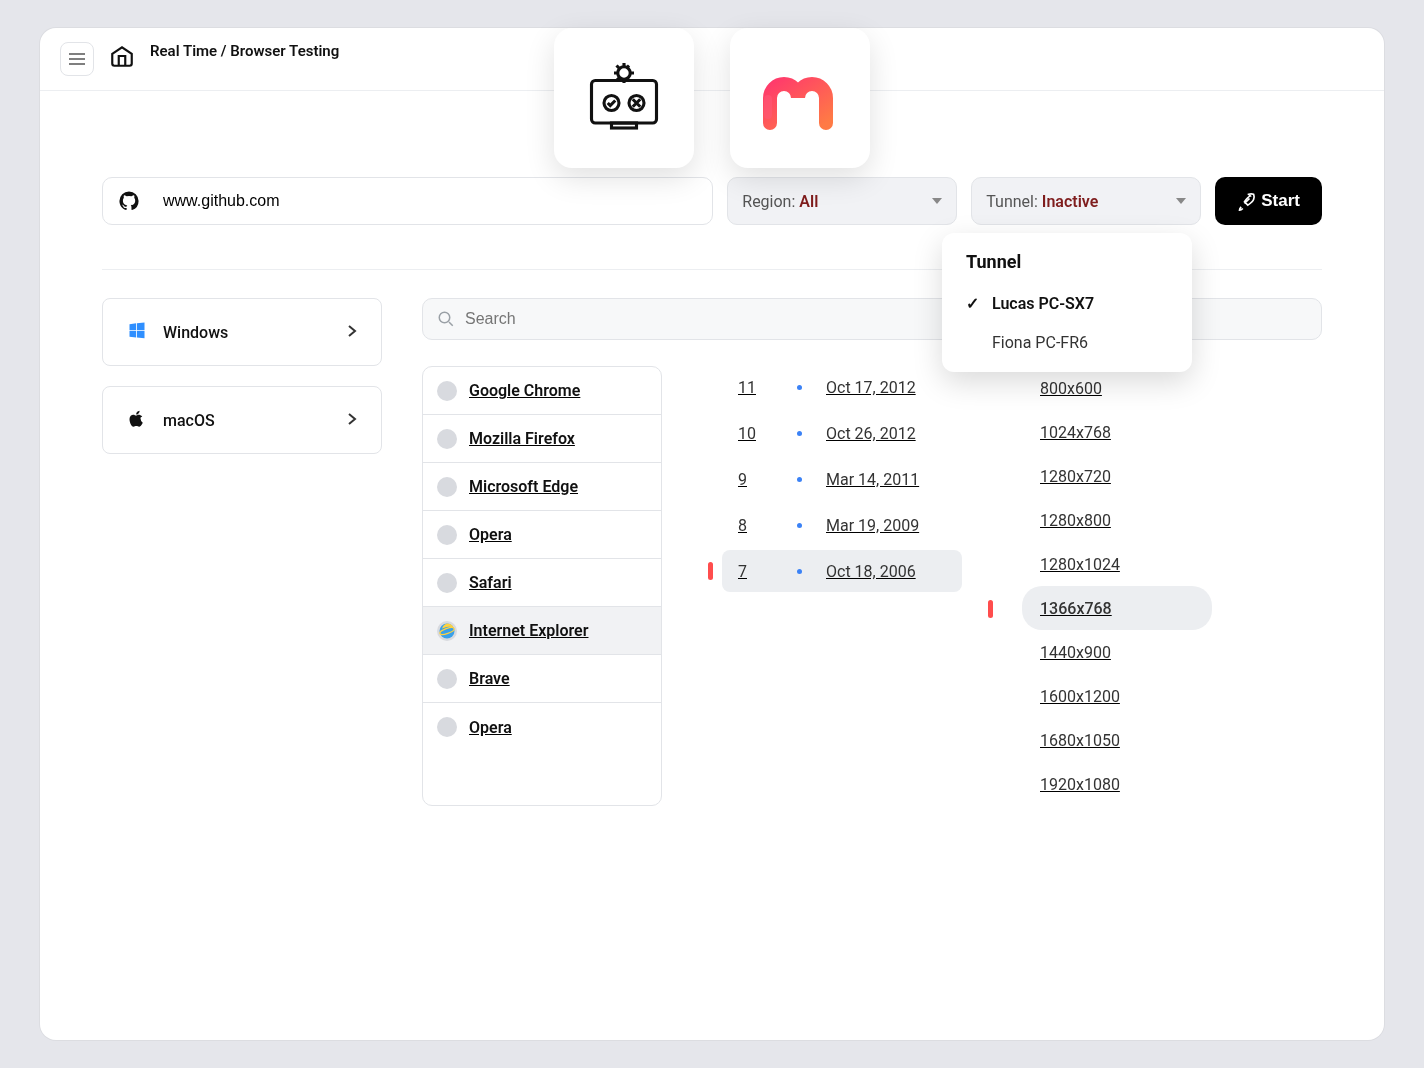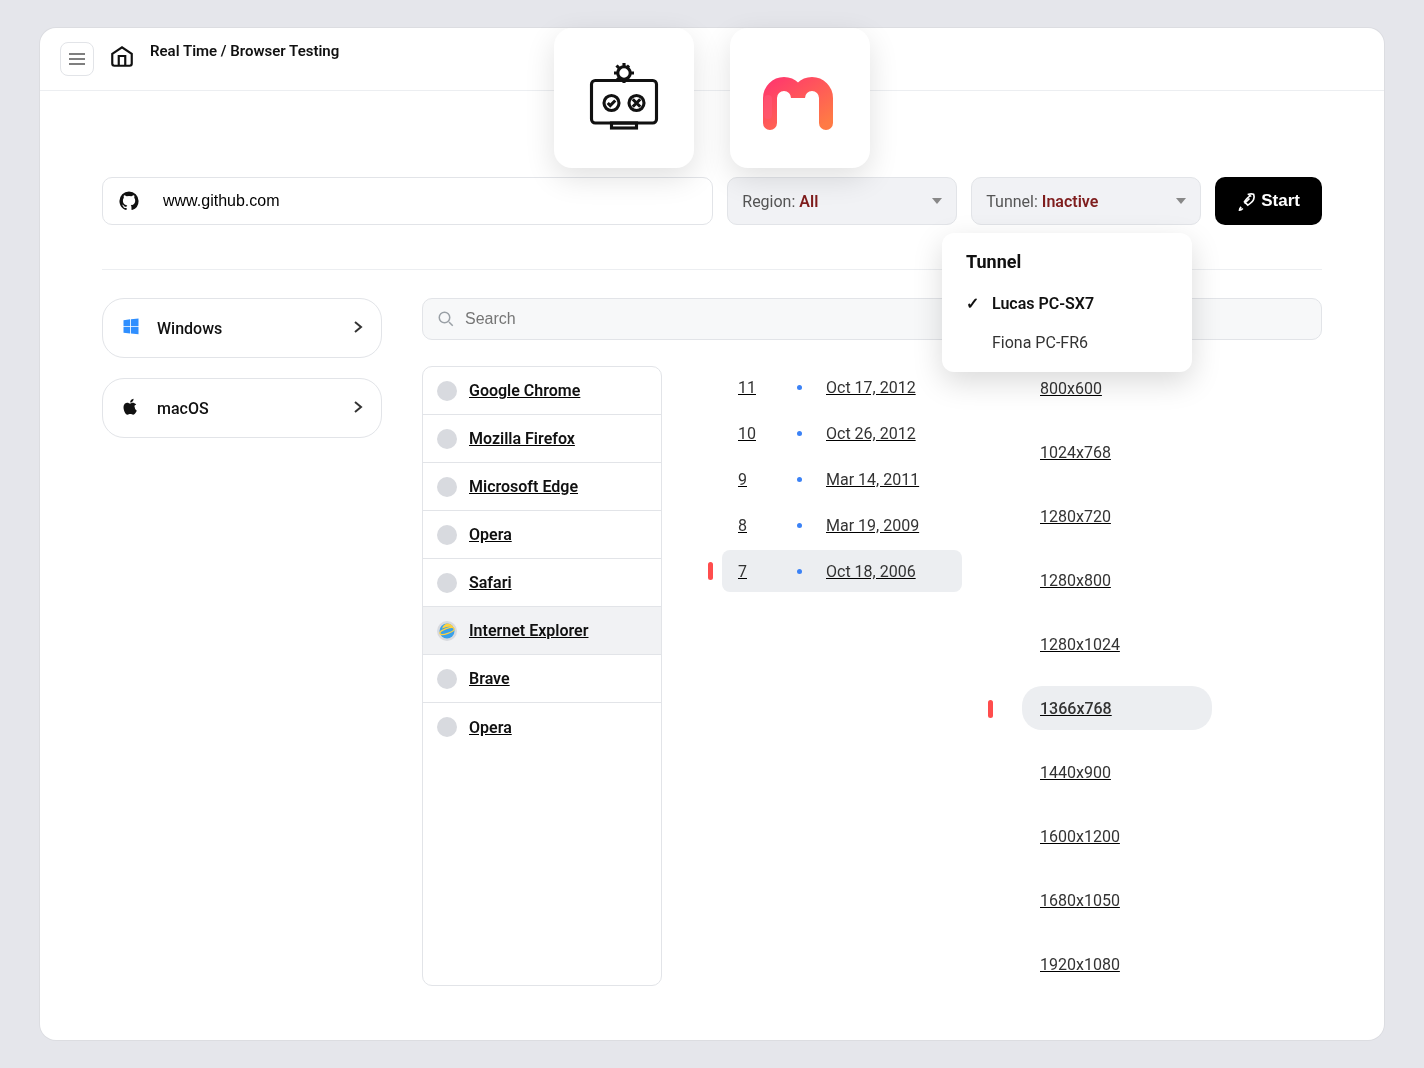--- a/index.html
+++ b/index.html
@@ -140,26 +140,26 @@
   .divider { height: 1px; background: #eceef1; margin: 44px 62px 0 62px; }
 
   .main-area {
     display: flex;
     padding: 28px 62px 0 62px;
     gap: 40px;
     position: relative;
   }
   .os-col { width: 280px; display: flex; flex-direction: column; gap: 20px; }
   .os-item {
-    height: 60px;
-    border: 1px solid #e2e4e8;
-    border-radius: 22px;
-    display: flex;
-    align-items: center;
-    padding: 0 18px;
+    height: 68px;
+    border: 1px solid #e2e4e8;
+    border-radius: 8px;
+    display: flex;
+    align-items: center;
+    padding: 0 24px;
     gap: 16px;
     font-size: 16px;
     font-weight: 500;
     color: #111;
   }
   .os-item .chev { margin-left: auto; color: #333; }
 
   .right-area { flex: 1; }
   .search-bar {
     height: 42px;
@@ -235,21 +235,21 @@
     left: -14px; top: 12px;
     width: 5px; height: 18px;
     background: #ff4d4d;
     border-radius: 3px;
   }
   .resolution-list {
     flex: 0 0 190px;
     margin-left: 60px;
     display: flex;
     flex-direction: column;
-    gap: 20px;
+    gap: 0;
   }
   .res-row {
     height: 44px;
     display: flex;
     align-items: center;
     padding: 0 18px;
     font-size: 16px;
     color: #333;
     border-radius: 20px;
     position: relative;

